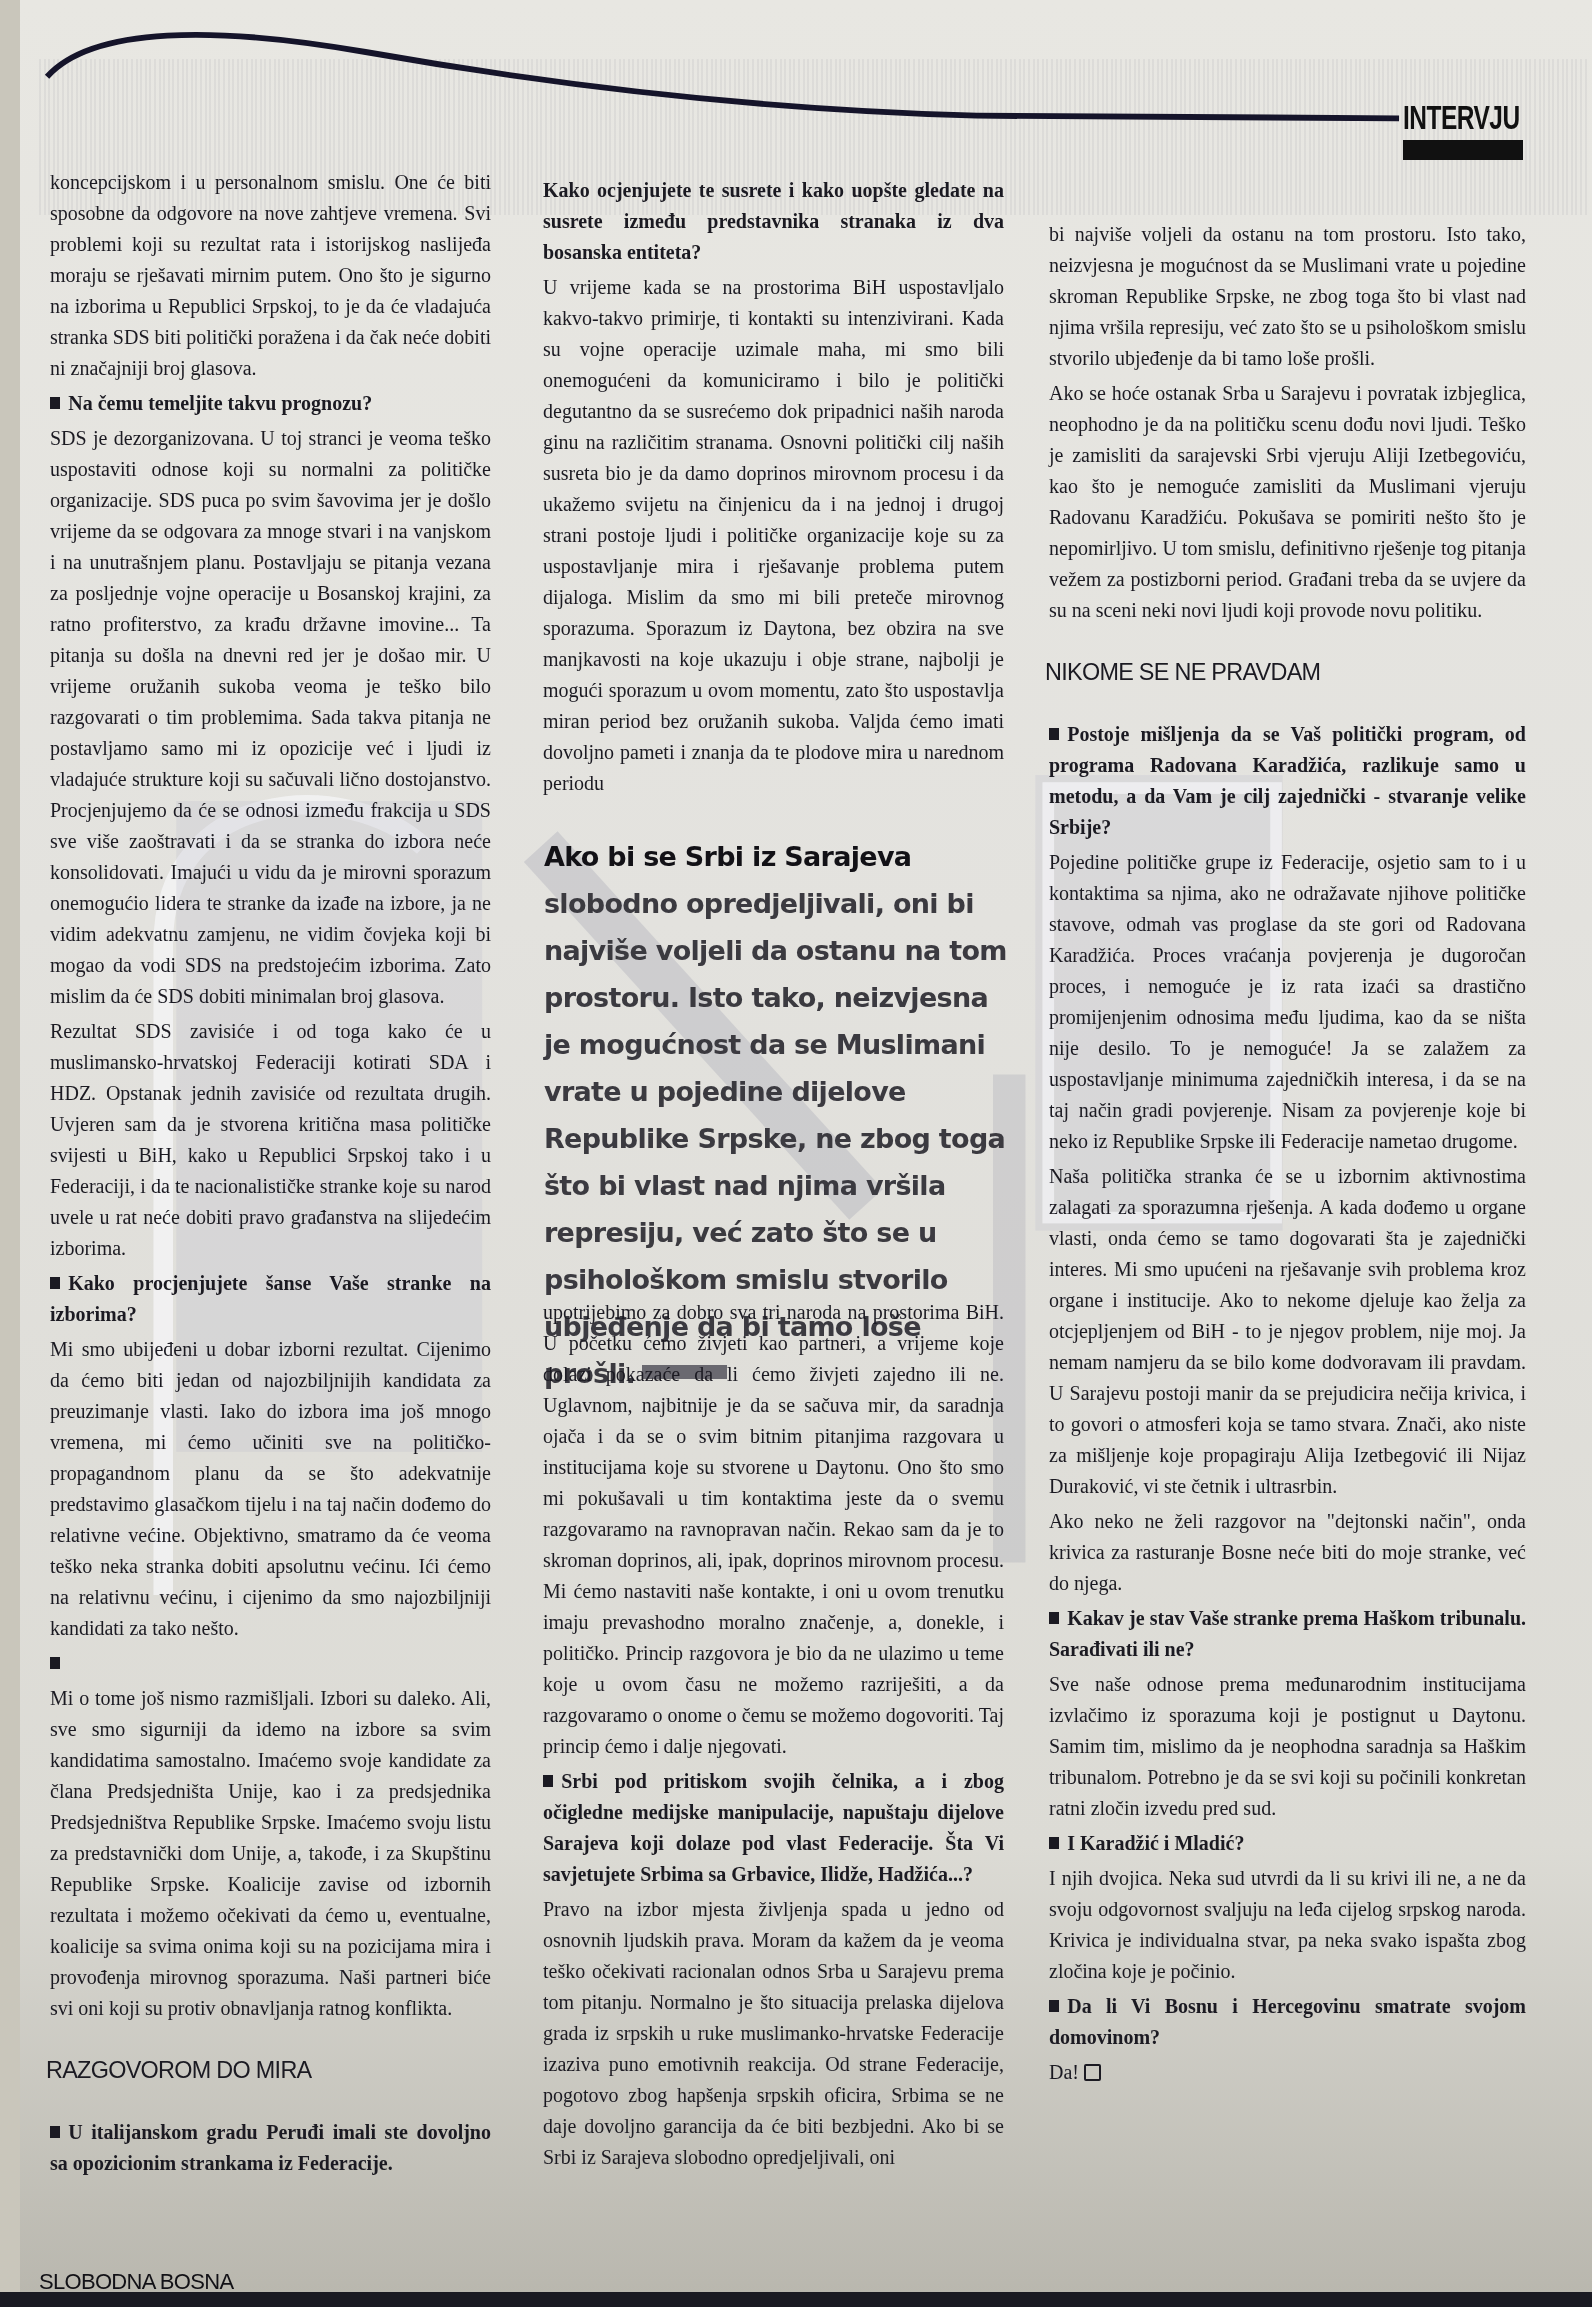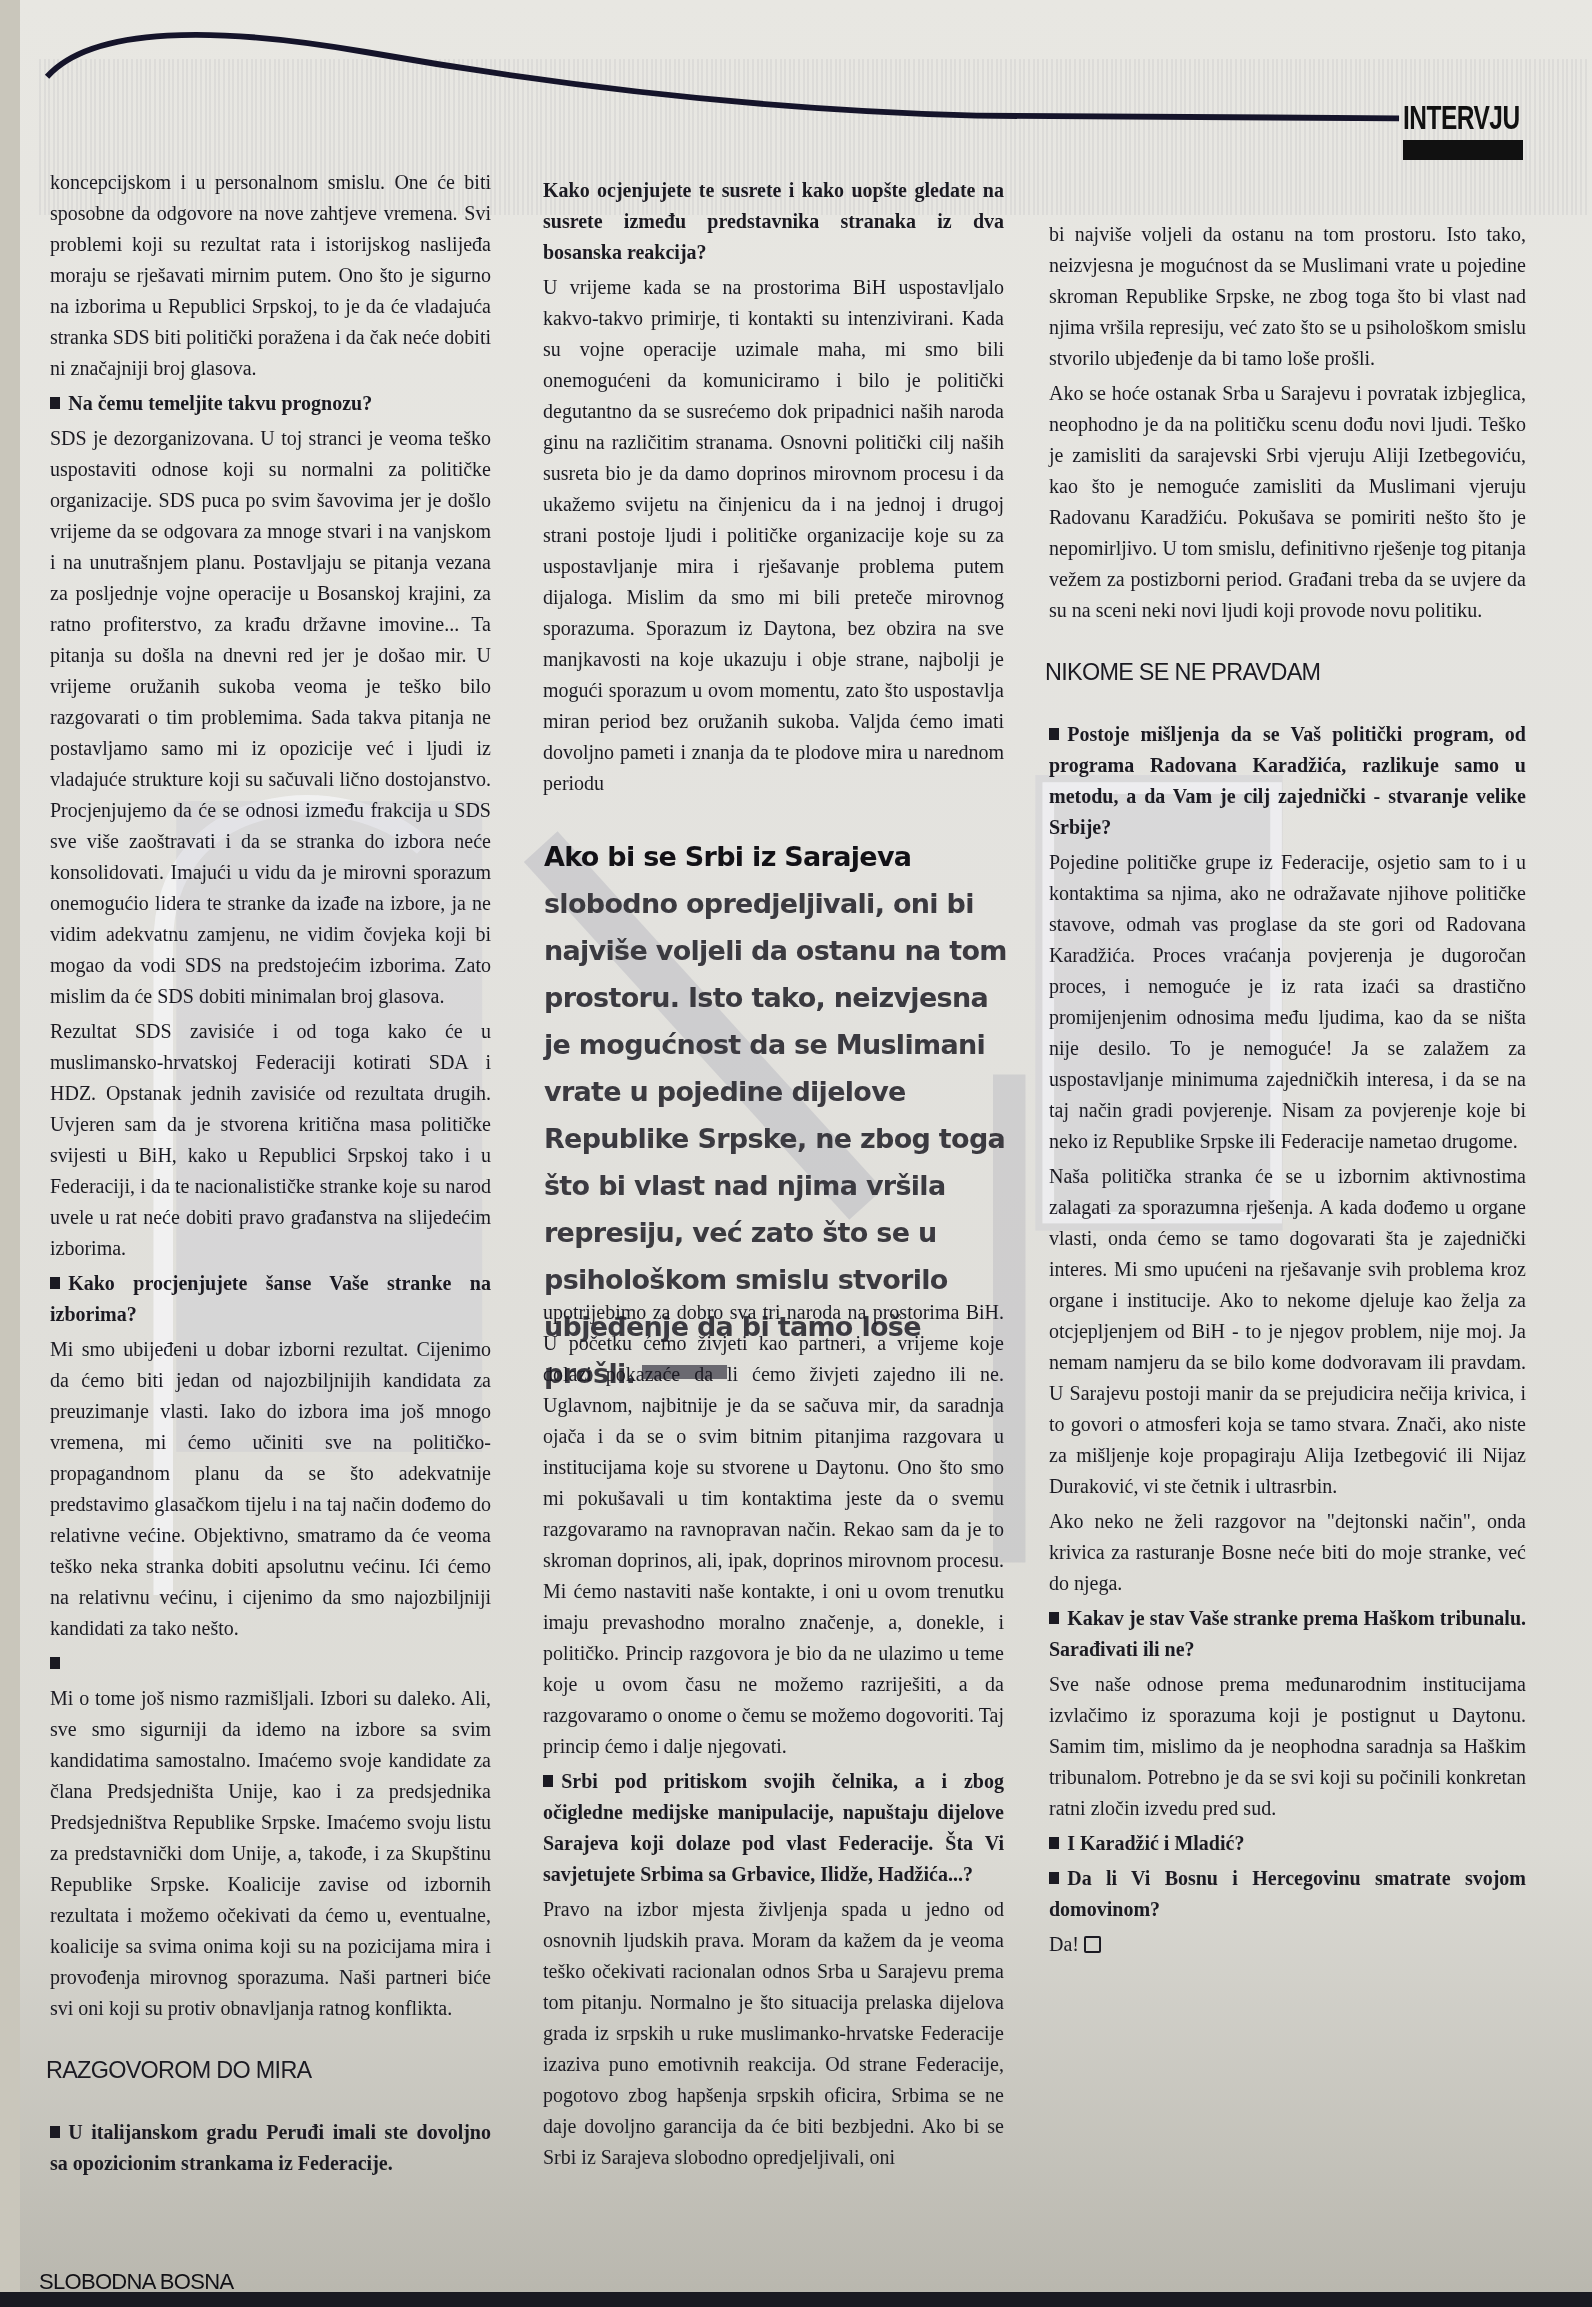--- a/index.html
+++ b/index.html
@@ -87,21 +87,21 @@
   <p>Rezultat SDS zavisiće i od toga kako će u muslimansko-hrvatskoj Federaciji kotirati SDA i HDZ. Opstanak jednih zavisiće od rezultata drugih. Uvjeren sam da je stvorena kritična masa političke svijesti u BiH, kako u Republici Srpskoj tako i u Federaciji, i da te nacionalističke stranke koje su narod uvele u rat neće dobiti pravo građanstva na slijedećim izborima.</p>
   <p class="q"><span class="sq"></span><span>Kako procjenjujete šanse Vaše stranke na izborima?</span></p>
   <p>Mi smo ubijeđeni u dobar izborni rezultat. Cijenimo da ćemo biti jedan od najozbiljnijih kandidata za preuzimanje vlasti. Iako do izbora ima još mnogo vremena, mi ćemo učiniti sve na političko-propagandnom planu da se što adekvatnije predstavimo glasačkom tijelu i na taj način dođemo do relativne većine. Objektivno, smatramo da će veoma teško neka stranka dobiti apsolutnu većinu. Ići ćemo na relativnu većinu, i cijenimo da smo najozbiljniji kandidati za tako nešto.</p>
   <p class="q"><span class="sq"></span></p>
   <p>Mi o tome još nismo razmišljali. Izbori su daleko. Ali, sve smo sigurniji da idemo na izbore sa svim kandidatima samostalno. Imaćemo svoje kandidate za člana Predsjedništa Unije, kao i za predsjednika Predsjedništva Republike Srpske. Imaćemo svoju listu za predstavnički dom Unije, a, takođe, i za Skupštinu Republike Srpske. Koalicije zavise od izbornih rezultata i možemo očekivati da ćemo u, eventualne, koalicije sa svima onima koji su na pozicijama mira i provođenja mirovnog sporazuma. Naši partneri biće svi oni koji su protiv obnavljanja ratnog konflikta.</p>
   <p class="sub">RAZGOVOROM DO MIRA</p>
   <p class="q"><span class="sq"></span><span>U italijanskom gradu Peruđi imali ste dovoljno sa opozicionim strankama iz Federacije.</span></p>
 </div>
 
 <div class="col col2">
-  <p class="q">Kako ocjenjujete te susrete i kako uopšte gledate na susrete između predstavnika stranaka iz dva bosanska reakcija?</p>
+  <p class="q">Kako ocjenjujete te susrete i kako uopšte gledate na susrete između predstavnika stranaka iz dva bosanska entiteta?</p>
   <p>U vrijeme kada se na prostorima BiH uspostavljalo kakvo-takvo primirje, ti kontakti su intenzivirani. Kada su vojne operacije uzimale maha, mi smo bili onemogućeni da komuniciramo i bilo je politički degutantno da se susrećemo dok pripadnici naših naroda ginu na različitim stranama. Osnovni politički cilj naših susreta bio je da damo doprinos mirovnom procesu i da ukažemo svijetu na činjenicu da i na jednoj i drugoj strani postoje ljudi i političke organizacije koje su za uspostavljanje mira i rješavanje problema putem dijaloga. Mislim da smo mi bili preteče mirovnog sporazuma. Sporazum iz Daytona, bez obzira na sve manjkavosti na koje ukazuju i obje strane, najbolji je mogući sporazum u ovom momentu, zato što uspostavlja miran period bez oružanih sukoba. Valjda ćemo imati dovoljno pameti i znanja da te plodove mira u narednom periodu</p>
 </div>
 
 <div class="pull">
   <span class="dark">Ako bi se Srbi iz Sarajeva</span><span> slobodno opredjeljivali, oni bi najviše voljeli da ostanu na tom prostoru. Isto tako, neizvjesna je mogućnost da se Muslimani vrate u pojedine dijelove Republike Srpske, ne zbog toga što bi vlast nad njima vršila represiju, već zato što se u psihološkom smislu stvorilo ubjeđenje da bi tamo loše prošli.</span><span class="pull-bar"></span>
 </div>
 
 <div class="col col2" style="top:1293px;">
   <p>upotrijebimo za dobro sva tri naroda na prostorima BiH. U početku ćemo živjeti kao partneri, a vrijeme koje dolazi pokazaće da li ćemo živjeti zajedno ili ne. Uglavnom, najbitnije je da se sačuva mir, da saradnja ojača i da se o svim bitnim pitanjima razgovara u institucijama koje su stvorene u Daytonu. Ono što smo mi pokušavali u tim kontaktima jeste da o svemu razgovaramo na ravnopravan način. Rekao sam da je to skroman doprinos, ali, ipak, doprinos mirovnom procesu. Mi ćemo nastaviti naše kontakte, i oni u ovom trenutku imaju prevashodno moralno značenje, a, donekle, i političko. Princip razgovora je bio da ne ulazimo u teme koje u ovom času ne možemo razriješiti, a da razgovaramo o onome o čemu se možemo dogovoriti. Taj princip ćemo i dalje njegovati.</p>
   <p class="q"><span class="sq"></span><span>Srbi pod pritiskom svojih čelnika, a i zbog očigledne medijske manipulacije, napuštaju dijelove Sarajeva koji dolaze pod vlast Federacije. Šta Vi savjetujete Srbima sa Grbavice, Ilidže, Hadžića...?</span></p>
@@ -112,19 +112,20 @@
   <p>bi najviše voljeli da ostanu na tom prostoru. Isto tako, neizvjesna je mogućnost da se Muslimani vrate u pojedine skroman Republike Srpske, ne zbog toga što bi vlast nad njima vršila represiju, već zato što se u psihološkom smislu stvorilo ubjeđenje da bi tamo loše prošli.</p>
   <p>Ako se hoće ostanak Srba u Sarajevu i povratak izbjeglica, neophodno je da na političku scenu dođu novi ljudi. Teško je zamisliti da sarajevski Srbi vjeruju Aliji Izetbegoviću, kao što je nemoguće zamisliti da Muslimani vjeruju Radovanu Karadžiću. Pokušava se pomiriti nešto što je nepomirljivo. U tom smislu, definitivno rješenje tog pitanja vežem za postizborni period. Građani treba da se uvjere da su na sceni neki novi ljudi koji provode novu politiku.</p>
   <p class="sub">NIKOME SE NE PRAVDAM</p>
   <p class="q"><span class="sq"></span><span>Postoje mišljenja da se Vaš politički program, od programa Radovana Karadžića, razlikuje samo u metodu, a da Vam je cilj zajednički - stvaranje velike Srbije?</span></p>
   <p>Pojedine političke grupe iz Federacije, osjetio sam to i u kontaktima sa njima, ako ne odražavate njihove političke stavove, odmah vas proglase da ste gori od Radovana Karadžića. Proces vraćanja povjerenja je dugoročan proces, i nemoguće je iz rata izaći sa drastično promijenjenim odnosima među ljudima, kao da se ništa nije desilo. To je nemoguće! Ja se zalažem za uspostavljanje minimuma zajedničkih interesa, i da se na taj način gradi povjerenje. Nisam za povjerenje koje bi neko iz Republike Srpske ili Federacije nametao drugome.</p>
   <p>Naša politička stranka će se u izbornim aktivnostima zalagati za sporazumna rješenja. A kada dođemo u organe vlasti, onda ćemo se tamo dogovarati šta je zajednički interes. Mi smo upućeni na rješavanje svih problema kroz organe i institucije. Ako to nekome djeluje kao želja za otcjepljenjem od BiH - to je njegov problem, nije moj. Ja nemam namjeru da se bilo kome dodvoravam ili pravdam. U Sarajevu postoji manir da se prejudicira nečija krivica, i to govori o atmosferi koja se tamo stvara. Znači, ako niste za mišljenje koje propagiraju Alija Izetbegović ili Nijaz Duraković, vi ste četnik i ultrasrbin.</p>
   <p>Ako neko ne želi razgovor na "dejtonski način", onda krivica za rasturanje Bosne neće biti do moje stranke, već do njega.</p>
   <p class="q"><span class="sq"></span><span>Kakav je stav Vaše stranke prema Haškom tribunalu. Sarađivati ili ne?</span></p>
   <p>Sve naše odnose prema međunarodnim institucijama izvlačimo iz sporazuma koji je postignut u Daytonu. Samim tim, mislimo da je neophodna saradnja sa Haškim tribunalom. Potrebno je da se svi koji su počinili konkretan ratni zločin izvedu pred sud.</p>
   <p class="q"><span class="sq"></span><span>I Karadžić i Mladić?</span></p>
+  <p>I njih dvojica. Neka sud utvrdi da li su krivi ili ne, a ne da svoju odgovornost svaljuju na leđa cijelog srpskog naroda. Krivica je individualna stvar, pa neka svako ispašta zbog zločina koje je počinio.</p>
   <p class="q"><span class="sq"></span><span>Da li Vi Bosnu i Hercegovinu smatrate svojom domovinom?</span></p>
   <p><span>Da!</span><span class="end-box"></span></p>
 </div>
 
 <div class="footer">SLOBODNA BOSNA</div>
 <div class="footer-bar"></div>
 
 
 </body></html>

